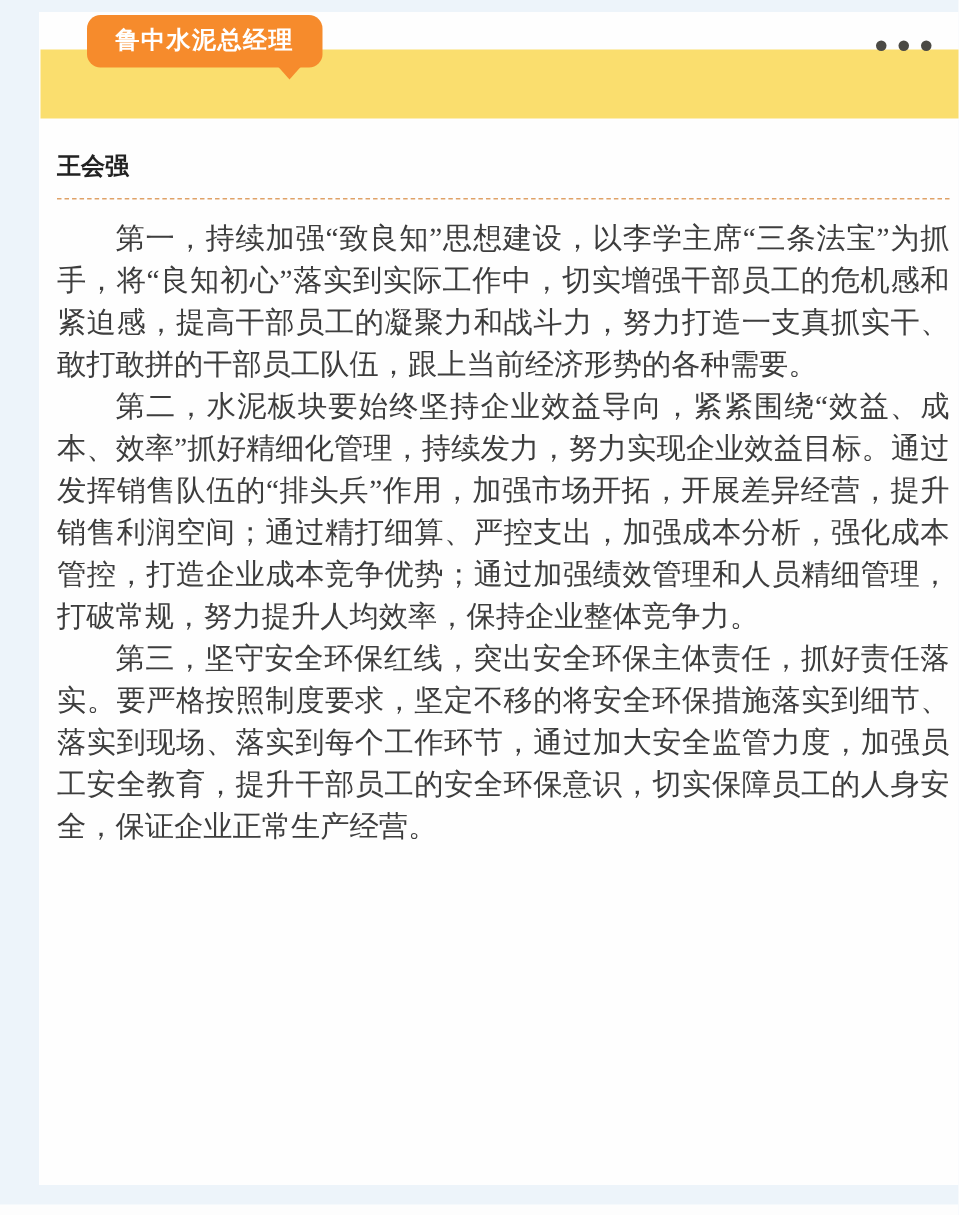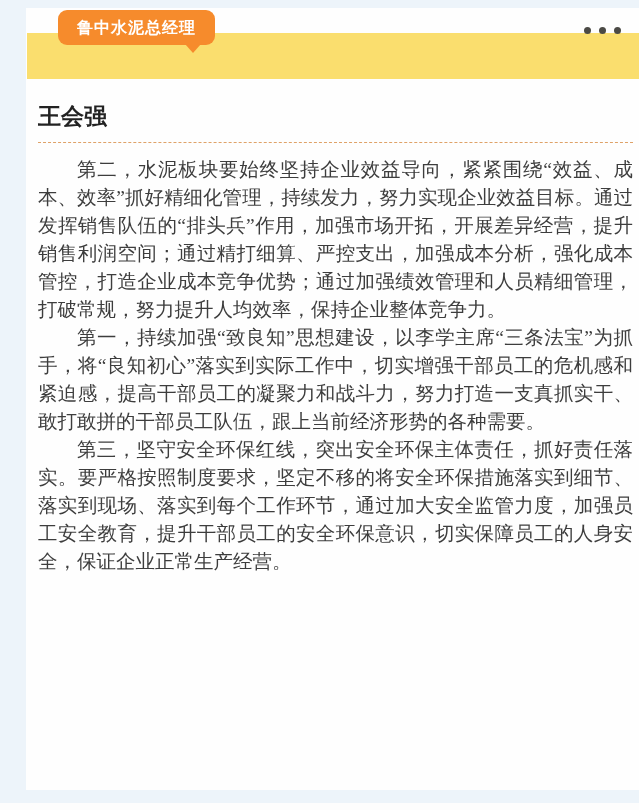--- a/index.html
+++ b/index.html
@@ -67,21 +67,21 @@
     border-radius:50%;
     background:var(--dots);
   }
   .content{
     position:absolute;
     left:0;top:71px;
     width:619px;
     padding:14px 12px 0 12px;
   }
   .author{
-    font-size:23px;
+    font-size:16px;
     font-weight:bold;
     color:var(--title-text);
     font-family:"Liberation Sans",sans-serif;
     margin:8px 0 10px 0;
   }
   .dashed-divider{
     border:none;
     border-top:1px dashed var(--divider);
     height:0;
     margin:0 0 13px 0;
@@ -119,21 +119,21 @@
   <div class="more-dots">
     <span class="dot"></span>
     <span class="dot"></span>
     <span class="dot"></span>
   </div>
 
   <div class="content">
     <div class="author">王会强</div>
     <hr class="dashed-divider">
     <div class="article">
+        <p>第一，持续加强“致良知”思想建设，以李学主席“三条法宝”为抓手，将“良知初心”落实到实际工作中，切实增强干部员工的危机感和紧迫感，提高干部员工的凝聚力和战斗力，努力打造一支真抓实干、敢打敢拼的干部员工队伍，跟上当前经济形势的各种需要。</p>
         <p>第二，水泥板块要始终坚持企业效益导向，紧紧围绕“效益、成本、效率”抓好精细化管理，持续发力，努力实现企业效益目标。通过发挥销售队伍的“排头兵”作用，加强市场开拓，开展差异经营，提升销售利润空间；通过精打细算、严控支出，加强成本分析，强化成本管控，打造企业成本竞争优势；通过加强绩效管理和人员精细管理，打破常规，努力提升人均效率，保持企业整体竞争力。</p>
-        <p>第一，持续加强“致良知”思想建设，以李学主席“三条法宝”为抓手，将“良知初心”落实到实际工作中，切实增强干部员工的危机感和紧迫感，提高干部员工的凝聚力和战斗力，努力打造一支真抓实干、敢打敢拼的干部员工队伍，跟上当前经济形势的各种需要。</p>
         <p>第三，坚守安全环保红线，突出安全环保主体责任，抓好责任落实。要严格按照制度要求，坚定不移的将安全环保措施落实到细节、落实到现场、落实到每个工作环节，通过加大安全监管力度，加强员工安全教育，提升干部员工的安全环保意识，切实保障员工的人身安全，保证企业正常生产经营。</p>
       </div>
   </div>
 
 </div>
 
 <div class="next-card"></div>
 
 </body></html>

